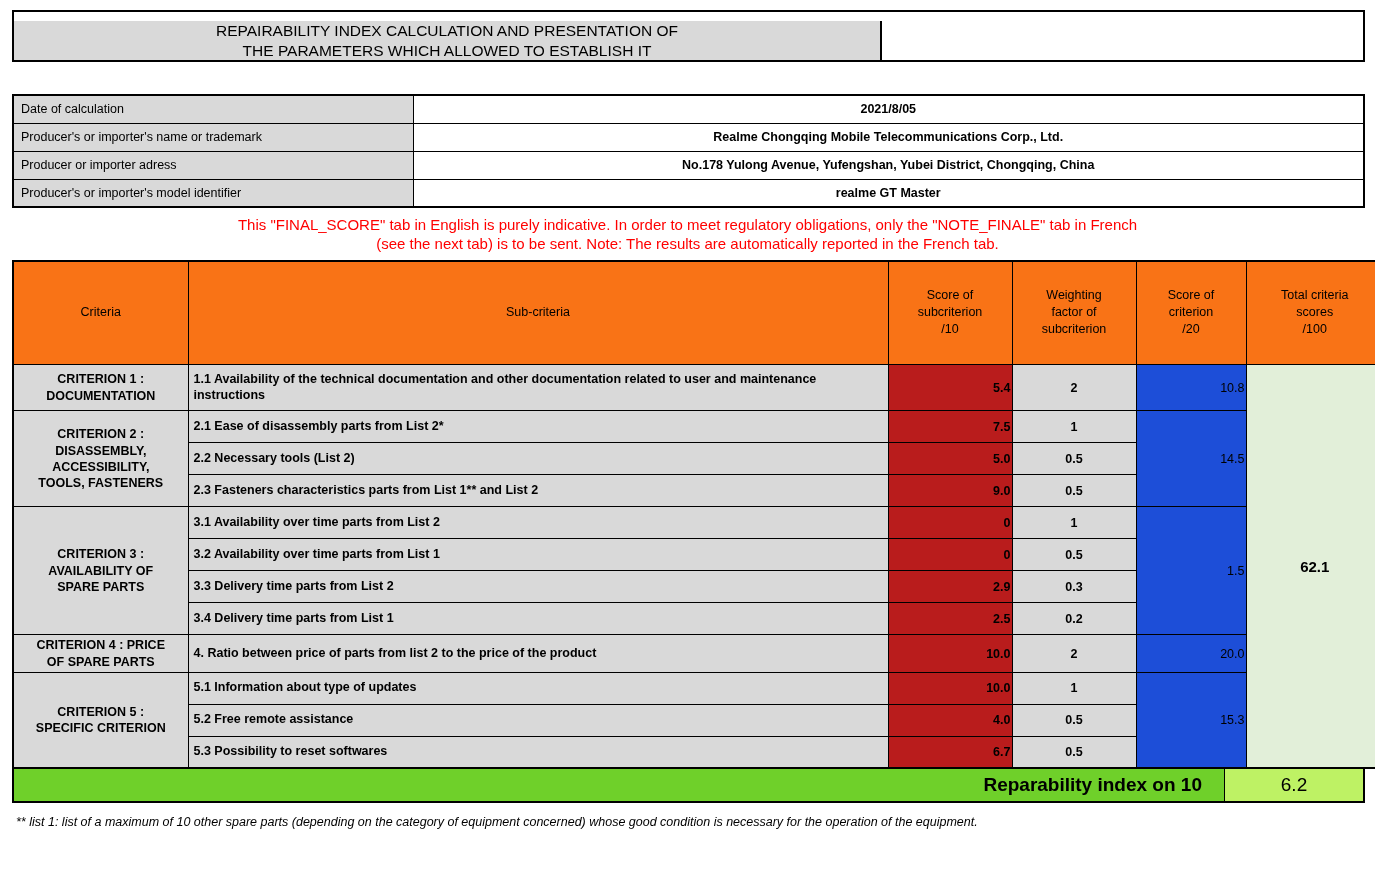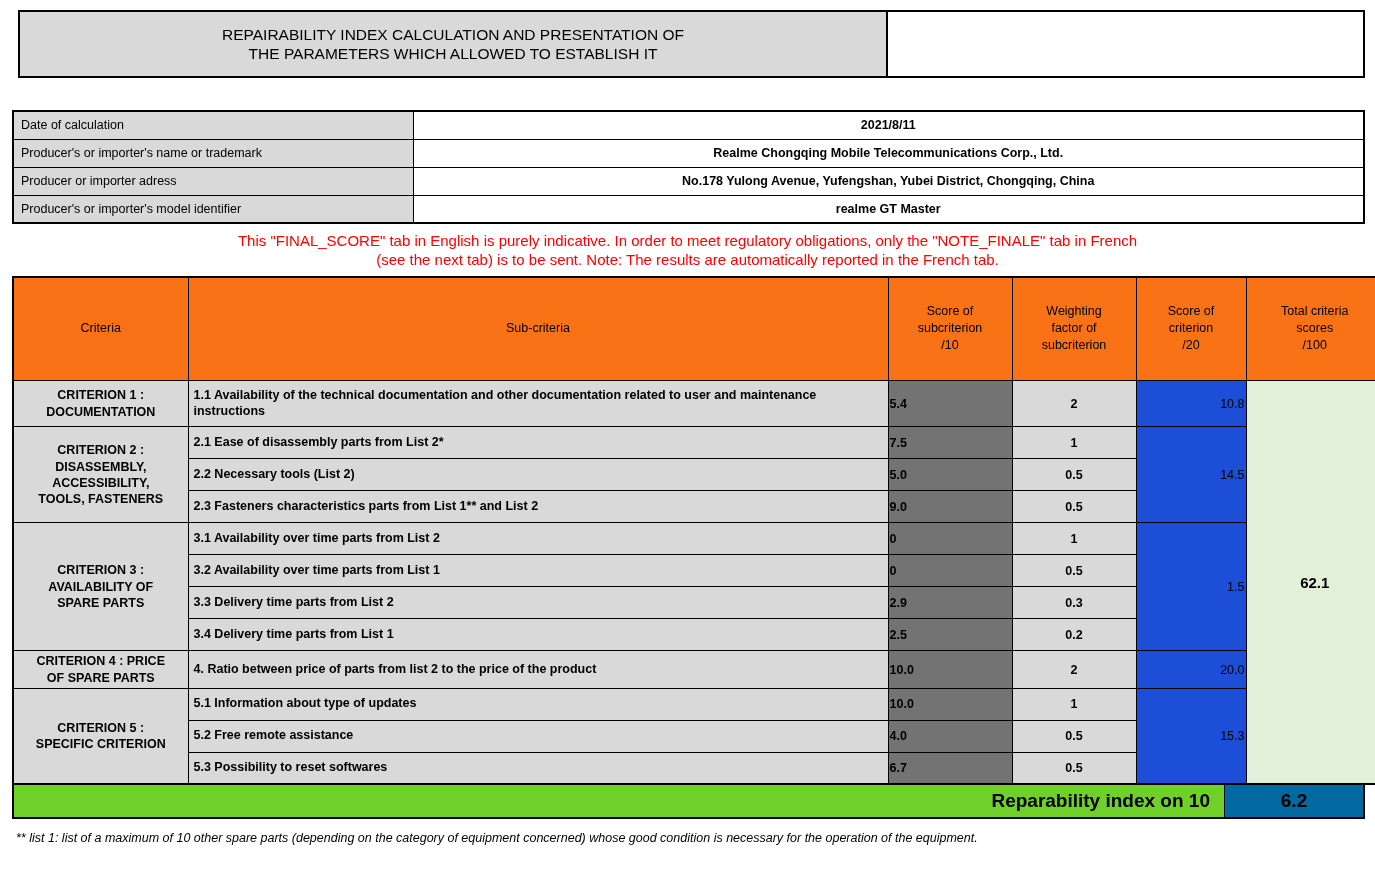--- a/index.html
+++ b/index.html
@@ -18,24 +18,25 @@
     position: relative;
     width: 1375px;
     height: 892px;
     box-sizing: border-box;
     padding: 8px 6px 4px 6px;
   }
 
   
   .header-row {
     display: flex;
-    margin: 2px 4px 0 12px;
+    margin: 2px 4px 0 6px;
     border: 2px solid #000;
     box-sizing: border-box;
-    height: 68px;
+    height: 52px;
+    align-items: flex-end;
   }
   .header-title {
     flex: 0 0 868px;
     background: #d9d9d9;
     border-right: 2px solid #000;
     display: flex;
     align-items: center;
     justify-content: center;
     text-align: center;
     font-size: 15.5px;
@@ -130,22 +131,22 @@
   }
   td.sub-cell {
     background: #d9d9d9;
     font-size: 12.5px;
     font-weight: bold;
     padding: 7px 5px;
     line-height: 1.25;
     height: 32px;
   }
   td.score-cell {
-    background: #737373;
-    text-align: left;
+    background: #b91c1c;
+    text-align: right;
     font-size: 12.5px;
     font-weight: bold;
   }
   td.weight-cell {
     background: #d9d9d9;
     text-align: center;
     font-size: 12.5px;
     font-weight: bold;
   }
   td.criterion-cell {
@@ -170,34 +171,34 @@
     box-sizing: border-box;
     width: calc(100% - 10px);
     height: 34px;
   }
   .final-label {
     flex: 1 1 auto;
     background: #6fd02a;
     display: flex;
     align-items: center;
     justify-content: flex-end;
-    padding-right: 14px;
+    padding-right: 22px;
     font-size: 19px;
     font-weight: bold;
     border-right: 1.5px solid #000;
     box-sizing: border-box;
   }
   .final-value {
     flex: 0 0 138px;
-    background: #0369a1;
+    background: #bef264;
     display: flex;
     align-items: center;
     justify-content: center;
     font-size: 19px;
-    font-weight: bold;
+    font-weight: normal;
     box-sizing: border-box;
   }
 
   
   .footnotes {
     margin: 10px 6px 0 10px;
     font-size: 12.5px;
     font-style: italic;
     line-height: 1.5;
   }
@@ -213,21 +214,21 @@
         <div>REPAIRABILITY INDEX CALCULATION AND PRESENTATION OF</div>
         <div>THE PARAMETERS WHICH ALLOWED TO ESTABLISH IT</div>
       </div>
     </div>
   </div>
 
   <table class="info-table">
     <tbody>
       <tr>
         <td class="info-label">Date of calculation</td>
-        <td class="info-value">2021/8/11</td>
+        <td class="info-value">2021/8/05</td>
       </tr>
       <tr>
         <td class="info-label">Producer's or importer's name or trademark</td>
         <td class="info-value">Realme Chongqing Mobile Telecommunications Corp., Ltd.</td>
       </tr>
       <tr>
         <td class="info-label">Producer or importer adress</td>
         <td class="info-value">No.178 Yulong Avenue, Yufengshan, Yubei District, Chongqing, China</td>
       </tr>
       <tr>

